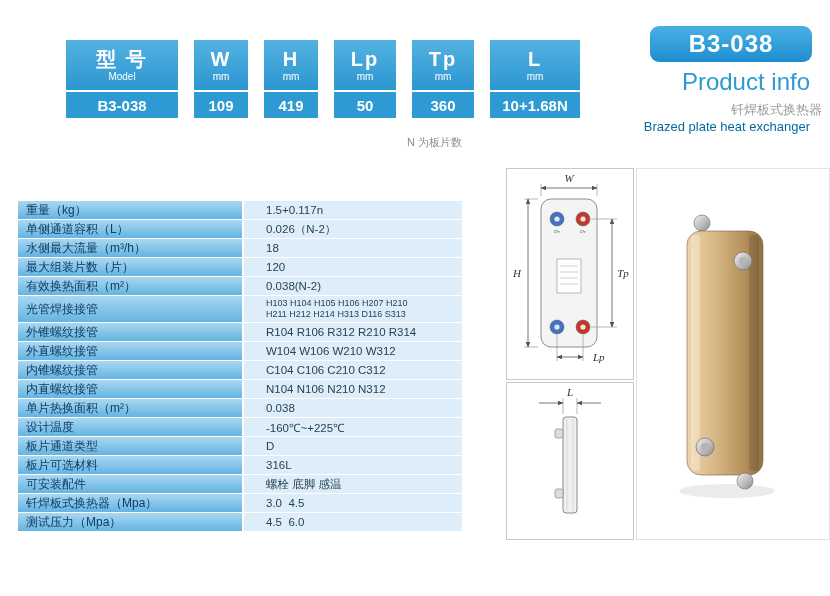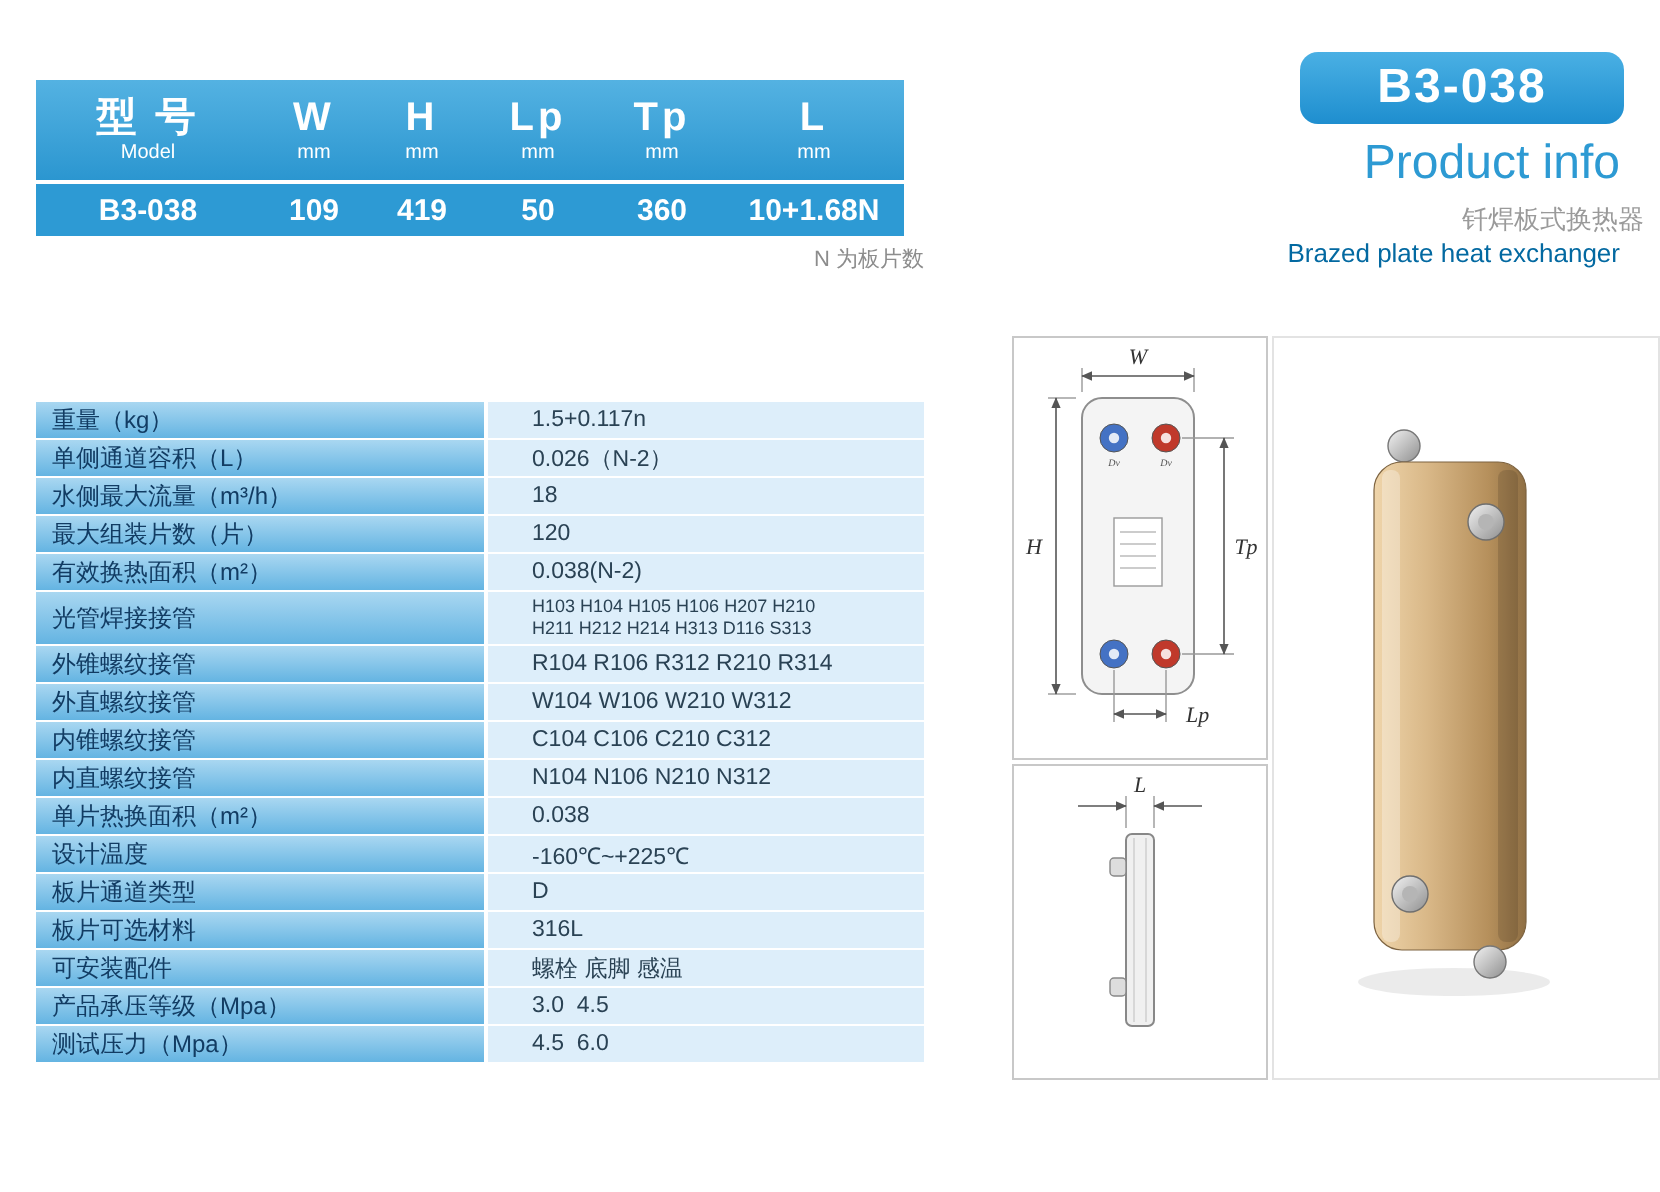--- a/index.html
+++ b/index.html
@@ -1,29 +1,29 @@
 <!DOCTYPE html>
 <html><head>
 <meta charset="utf-8">
 <style>
   html,body{margin:0;padding:0;background:#fff;}
   .page{position:relative;width:830px;height:596px;background:#ffffff;overflow:hidden;
         font-family:"Liberation Sans",sans-serif;}
 
   
   .model-table{position:absolute;left:18px;top:40px;display:flex;flex-direction:column;gap:2px;}
-  .mt-row{display:flex;gap:0;}
+  .mt-row{display:flex;gap:16px;margin-left:48px;}
   .mt-cell{display:flex;flex-direction:column;align-items:center;justify-content:center;
            color:#fff;background:linear-gradient(180deg,#54b2e2 0%,#2b96d0 100%);}
   .mt-head{height:50px;}
   .mt-data{height:26px;background:#2d9ad4;font-size:15px;font-weight:bold;flex-direction:row;}
   .c0{width:112px}.c1{width:54px}.c2{width:54px}.c3{width:62px}.c4{width:62px}.c5{width:90px}
   .mt-title{font-size:20px;font-weight:bold;letter-spacing:2px;line-height:1;}
   .mt-sub{font-size:10px;margin-top:3px;line-height:1;}
-  .note{position:absolute;left:18px;top:122px;width:444px;text-align:right;
+  .note{position:absolute;left:18px;top:135px;width:444px;text-align:right;
         color:#8c8c8c;font-size:11px;}
 
   
   .badge{position:absolute;right:18px;top:26px;width:162px;height:36px;border-radius:9px;
          background:linear-gradient(180deg,#4ab0e4 0%,#1e8ecf 100%);color:#fff;
          font-size:24px;font-weight:bold;letter-spacing:1px;
          display:flex;align-items:center;justify-content:center;}
   .product-info{position:absolute;right:20px;top:68px;color:#2d9ad3;font-size:24px;}
   .sub-cn{position:absolute;right:8px;top:101px;color:#9a9a9a;font-size:13px;}
   .sub-en{position:absolute;right:20px;top:119px;color:#0369a1;font-size:13px;}
@@ -153,21 +153,21 @@
     </div>
     <div class="spec-row">
       <div class="spec-label">板片可选材料</div>
       <div class="spec-value">316L</div>
     </div>
     <div class="spec-row">
       <div class="spec-label">可安装配件</div>
       <div class="spec-value">螺栓 底脚 感温</div>
     </div>
     <div class="spec-row">
-      <div class="spec-label">产品承压等级（Mpa）</div>
+      <div class="spec-label">钎焊板式换热器（Mpa）</div>
       <div class="spec-value">3.0  4.5</div>
     </div>
     <div class="spec-row">
       <div class="spec-label">测试压力（Mpa）</div>
       <div class="spec-value">4.5  6.0</div>
     </div>
   </div>
 
   <div class="box-front">
     <svg width="126" height="210" viewBox="0 0 126 210">

